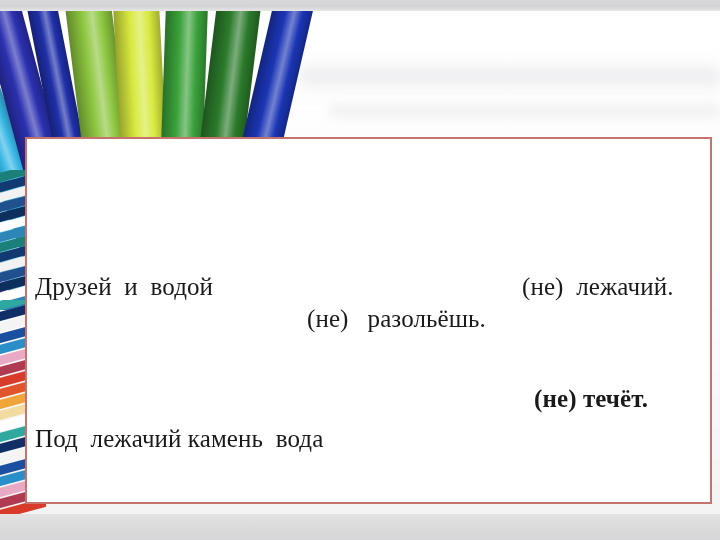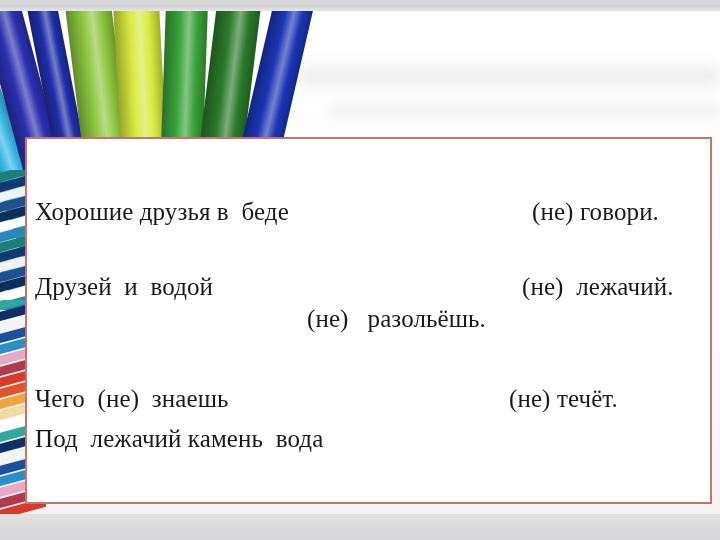--- a/index.html
+++ b/index.html
@@ -208,37 +208,32 @@
         <div class="sheet" style="top: 203px; background: rgb(217, 59, 42);"></div>
       </div>
 
     <div class="top-band"></div>
     <div class="bottom-band"></div>
   </div>
 
   <div class="card">
     <div class="card-inner">
 
-      <div class="line row1">
-        <span class="left-part">Хорошие друзья в  беде</span>
-        <span class="right-part" style="left:505px;">(не) говори.</span>
-      </div>
 
       <div class="line row2">
         <span class="left-part">Друзей  и  водой</span>
         <span class="right-part" style="left:495px;">(не)  лежачий.</span>
       </div>
 
       <div class="line row3">
         <span class="mid-part" style="left:280px;">(не)   разольёшь.</span>
       </div>
 
       <div class="line row4">
-        <span class="left-part">Чего  (не)  знаешь</span>
-        <span class="right-part" style="left:482px;">(не) течёт.</span>
+        <span class="right-part" style="left:507px;font-weight:bold;">(не) течёт.</span>
       </div>
 
       <div class="line row5">
         <span class="left-part">Под  лежачий камень  вода</span>
       </div>
 
     </div>
   </div>
 
 </div>

